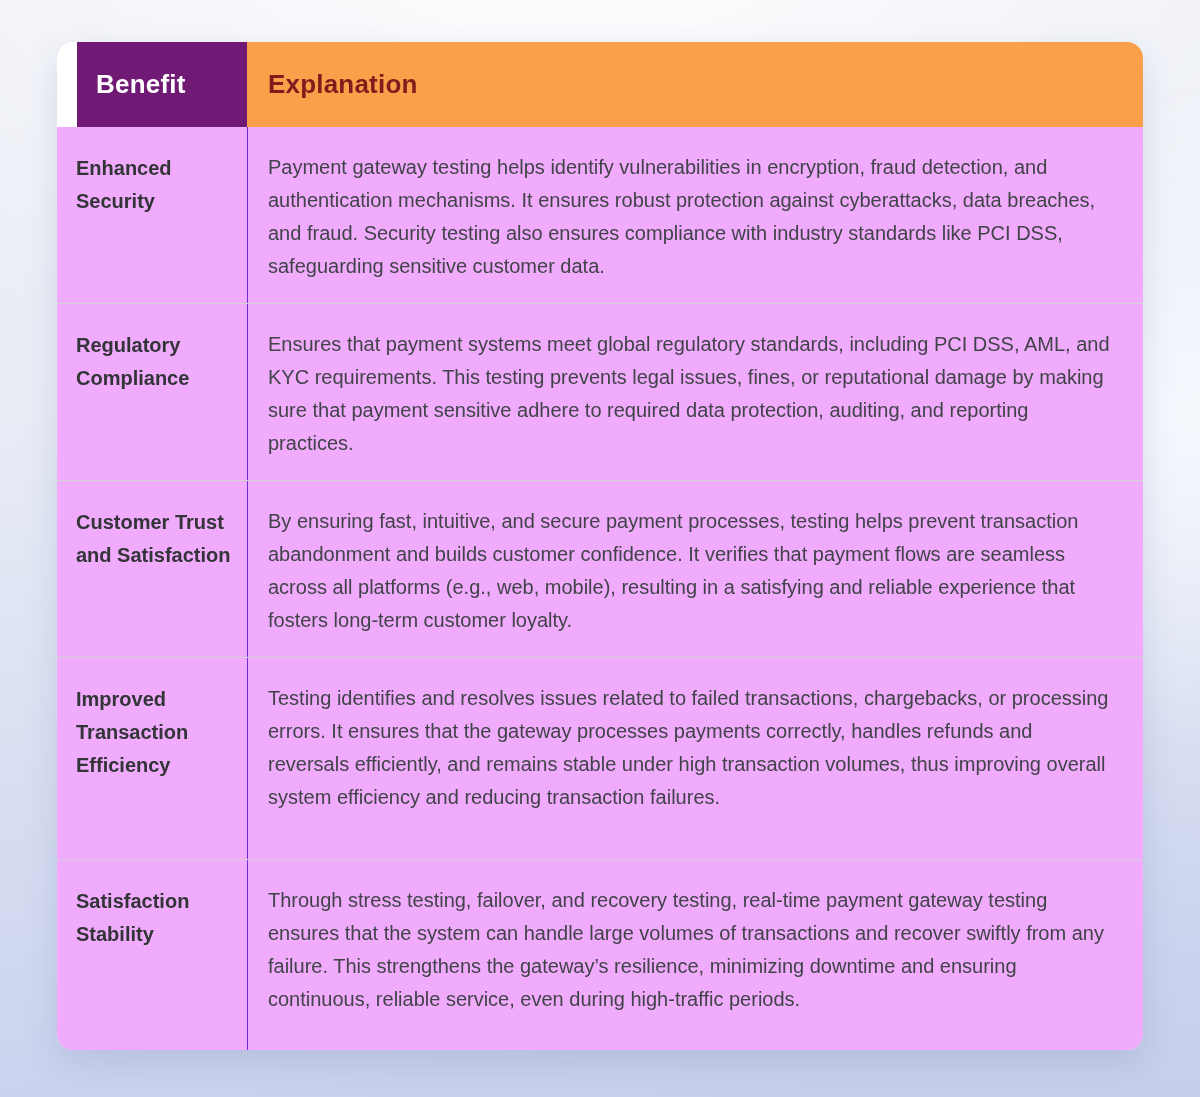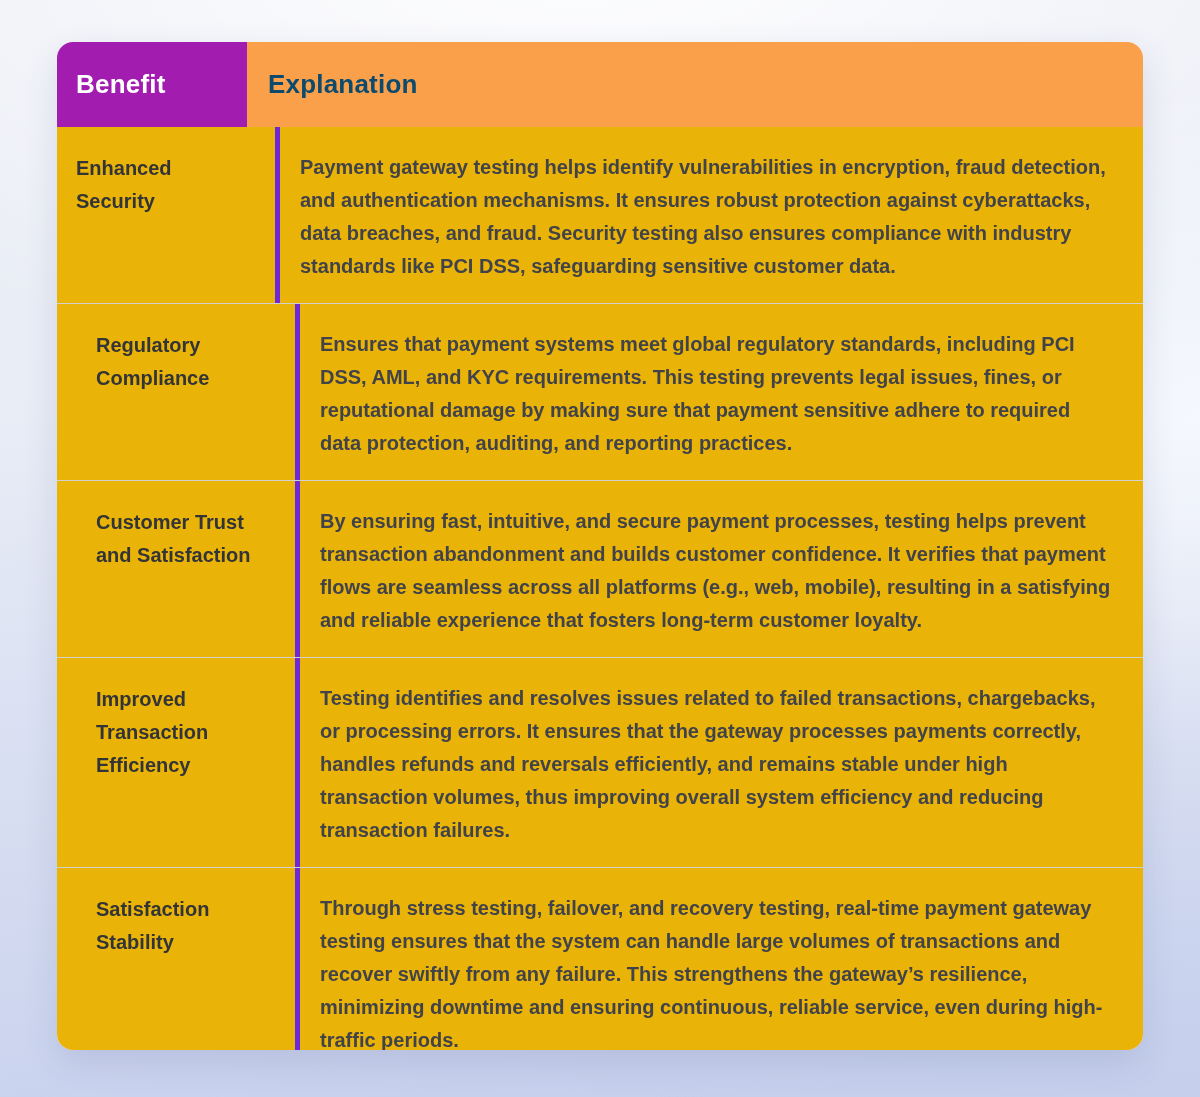--- a/index.html
+++ b/index.html
@@ -39,47 +39,47 @@
   .thead { height: 85px; }
 
   .th {
     display: flex;
     align-items: center;
     font-weight: bold;
     font-size: 26px;
     letter-spacing: 0.2px;
   }
   .th-benefit {
-    background: #a21caf;
+    background: #701a75;
     color: #ffffff;
     padding-left: 19px;
+    margin-left: 20px;
   }
   .th-explanation {
     background: #faa04a;
-    color: #0c4a6e;
+    color: #7f1d1d;
     padding-left: 21px;
   }
 
-  .tbody .trow { background: #eab308; gap: 28px; }
-  .tbody .trow + .trow { border-top: 1px solid #d1d1d1; padding-left: 20px; }
+  .tbody .trow { background: #f0abfc; }
+  .tbody .trow + .trow { border-top: 1px solid #d1d1d1; }
 
   .cell-benefit {
     padding: 25px 14px 20px 19px;
     font-weight: bold;
     font-size: 20px;
     line-height: 33px;
     color: #323437;
   }
   .cell-explanation {
-    border-left: 5px solid #6d28d9;
+    border-left: 1px solid #6d28d9;
     padding: 24px 28px 20px 20px;
     font-size: 20px;
     line-height: 33px;
     color: #414349;
-    font-weight: bold;
   }
 
   .row-1 { min-height: 173px; }
   .row-2 { min-height: 172px; }
   .row-3 { min-height: 202px; }
   .row-4 { min-height: 171px; }
   .row-5 { min-height: 205px; }
 </style>
 </head>
 <body>

